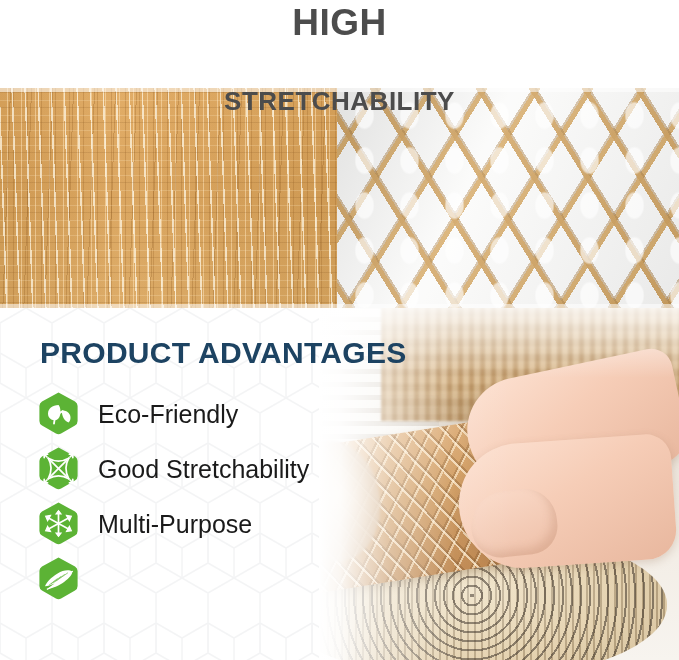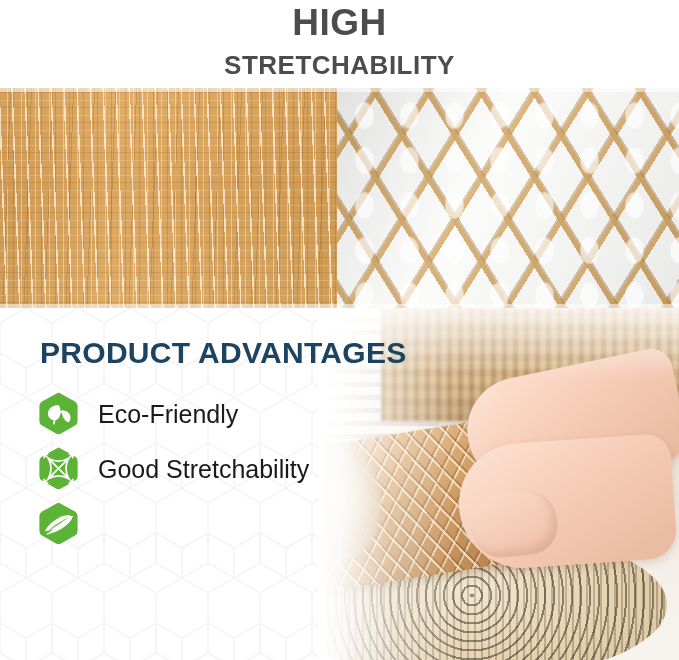--- a/index.html
+++ b/index.html
@@ -24,20 +24,21 @@
     width: 679px;
     height: 88px;
     display: flex;
     flex-direction: column;
     align-items: center;
     justify-content: flex-start;
     padding-top: 2px;
     box-sizing: border-box;
     background: #ffffff;
     z-index: 5;
+    gap: 36px;
   }
   .header-line {
     color: #4c4c4c;
     font-weight: bold;
     font-size: 37px;
     line-height: 41px;
     letter-spacing: 0.5px;
     white-space: nowrap;
   }
   .header-line.l2 {
@@ -495,20 +496,42 @@
                 <path d="M11.0 11.0 L8.2 8.2 M8.2 8.2 L11.6 8.2 M8.2 8.2 L8.2 11.6"></path>
                 <path d="M34.0 11.0 L36.8 8.2 M36.8 8.2 L33.4 8.2 M36.8 8.2 L36.8 11.6"></path>
                 <path d="M34.0 34.0 L36.8 36.8 M36.8 36.8 L33.4 36.8 M36.8 36.8 L36.8 33.4"></path>
                 <path d="M11.0 34.0 L8.2 36.8 M8.2 36.8 L11.6 36.8 M8.2 36.8 L8.2 33.4"></path>
               </g>
             </svg>
           </span>
           <span class="adv-label">Good Stretchability</span>
         </div>
 
+        <div class="adv-item">
+          <span class="hex-icon">
+            <svg width="45" height="45" viewBox="0 0 45 45">
+              <path d="M22.5 1.4 L39.0 10.6 Q41.6 12.1 41.6 15.1 L41.6 29.9 Q41.6 32.9 39.0 34.4 L25.1 42.4 Q22.5 43.9 19.9 42.4 L6.0 34.4 Q3.4 32.9 3.4 29.9 L3.4 15.1 Q3.4 12.1 6.0 10.6 Z" fill="#5cb335"></path>
+              <g stroke="#ffffff" stroke-width="1.7" stroke-linecap="round" fill="#ffffff">
+                <path d="M22.5 22.5 L22.5 10.6"></path>
+                <path d="M19.9 13.0 L22.5 9.6 L25.1 13.0 Z" stroke-width="1.1"></path>
+                <path d="M22.5 22.5 L22.5 34.4"></path>
+                <path d="M19.9 32.0 L22.5 35.4 L25.1 32.0 Z" stroke-width="1.1"></path>
+                <path d="M22.5 22.5 L11.6 16.6"></path>
+                <path d="M14.6 14.4 L9.6 15.2 L11.6 19.8 Z" stroke-width="1.1"></path>
+                <path d="M22.5 22.5 L33.4 16.6"></path>
+                <path d="M30.4 14.4 L35.4 15.2 L33.4 19.8 Z" stroke-width="1.1"></path>
+                <path d="M22.5 22.5 L11.6 28.4"></path>
+                <path d="M11.6 25.2 L9.6 29.8 L14.6 30.6 Z" stroke-width="1.1"></path>
+                <path d="M22.5 22.5 L33.4 28.4"></path>
+                <path d="M33.4 25.2 L35.4 29.8 L30.4 30.6 Z" stroke-width="1.1"></path>
+              </g>
+            </svg>
+          </span>
+          <span class="adv-label">Multi-Purpose</span>
+        </div>
 
         <div class="adv-item">
           <span class="hex-icon">
             <svg width="45" height="45" viewBox="0 0 45 45">
               <path d="M22.5 1.4 L39.0 10.6 Q41.6 12.1 41.6 15.1 L41.6 29.9 Q41.6 32.9 39.0 34.4 L25.1 42.4 Q22.5 43.9 19.9 42.4 L6.0 34.4 Q3.4 32.9 3.4 29.9 L3.4 15.1 Q3.4 12.1 6.0 10.6 Z" fill="#5cb335"></path>
               <path d="M36.2 15.6 C33.0 13.4 27.0 14.2 21.6 17.4 C15.0 21.3 10.0 26.8 9.0 30.2 C11.6 30.0 15.0 29.0 18.6 27.4 C15.6 29.6 13.0 31.6 11.6 33.0 C16.0 32.6 23.0 29.8 28.4 25.8 C33.4 22.1 36.6 18.2 36.2 15.6 Z" fill="#ffffff"></path>
               <g stroke="#5cb335" stroke-width="0.75" stroke-linecap="round" opacity="0.85">
                 <path d="M31.6 17.0 L20.0 25.0"></path>
                 <path d="M28.4 18.6 L17.6 26.6"></path>
                 <path d="M24.8 20.6 L15.2 27.8"></path>

